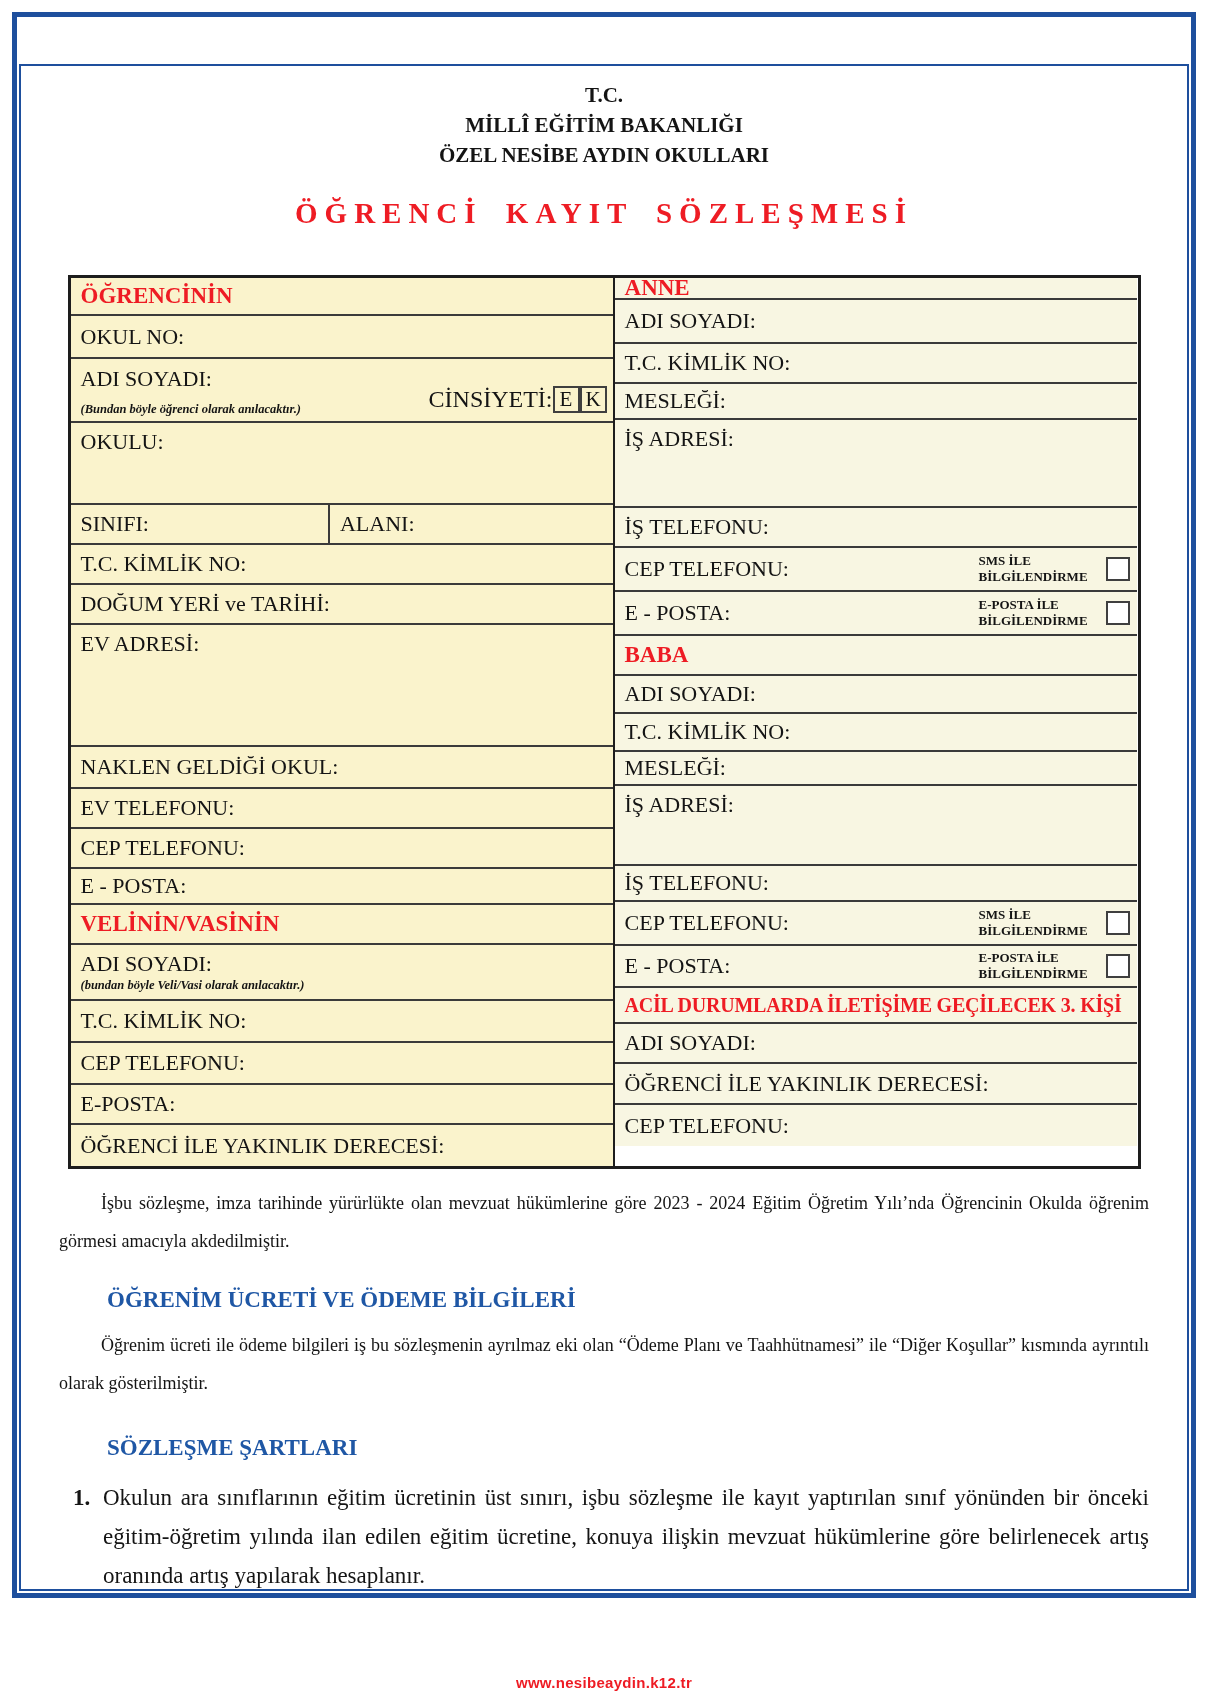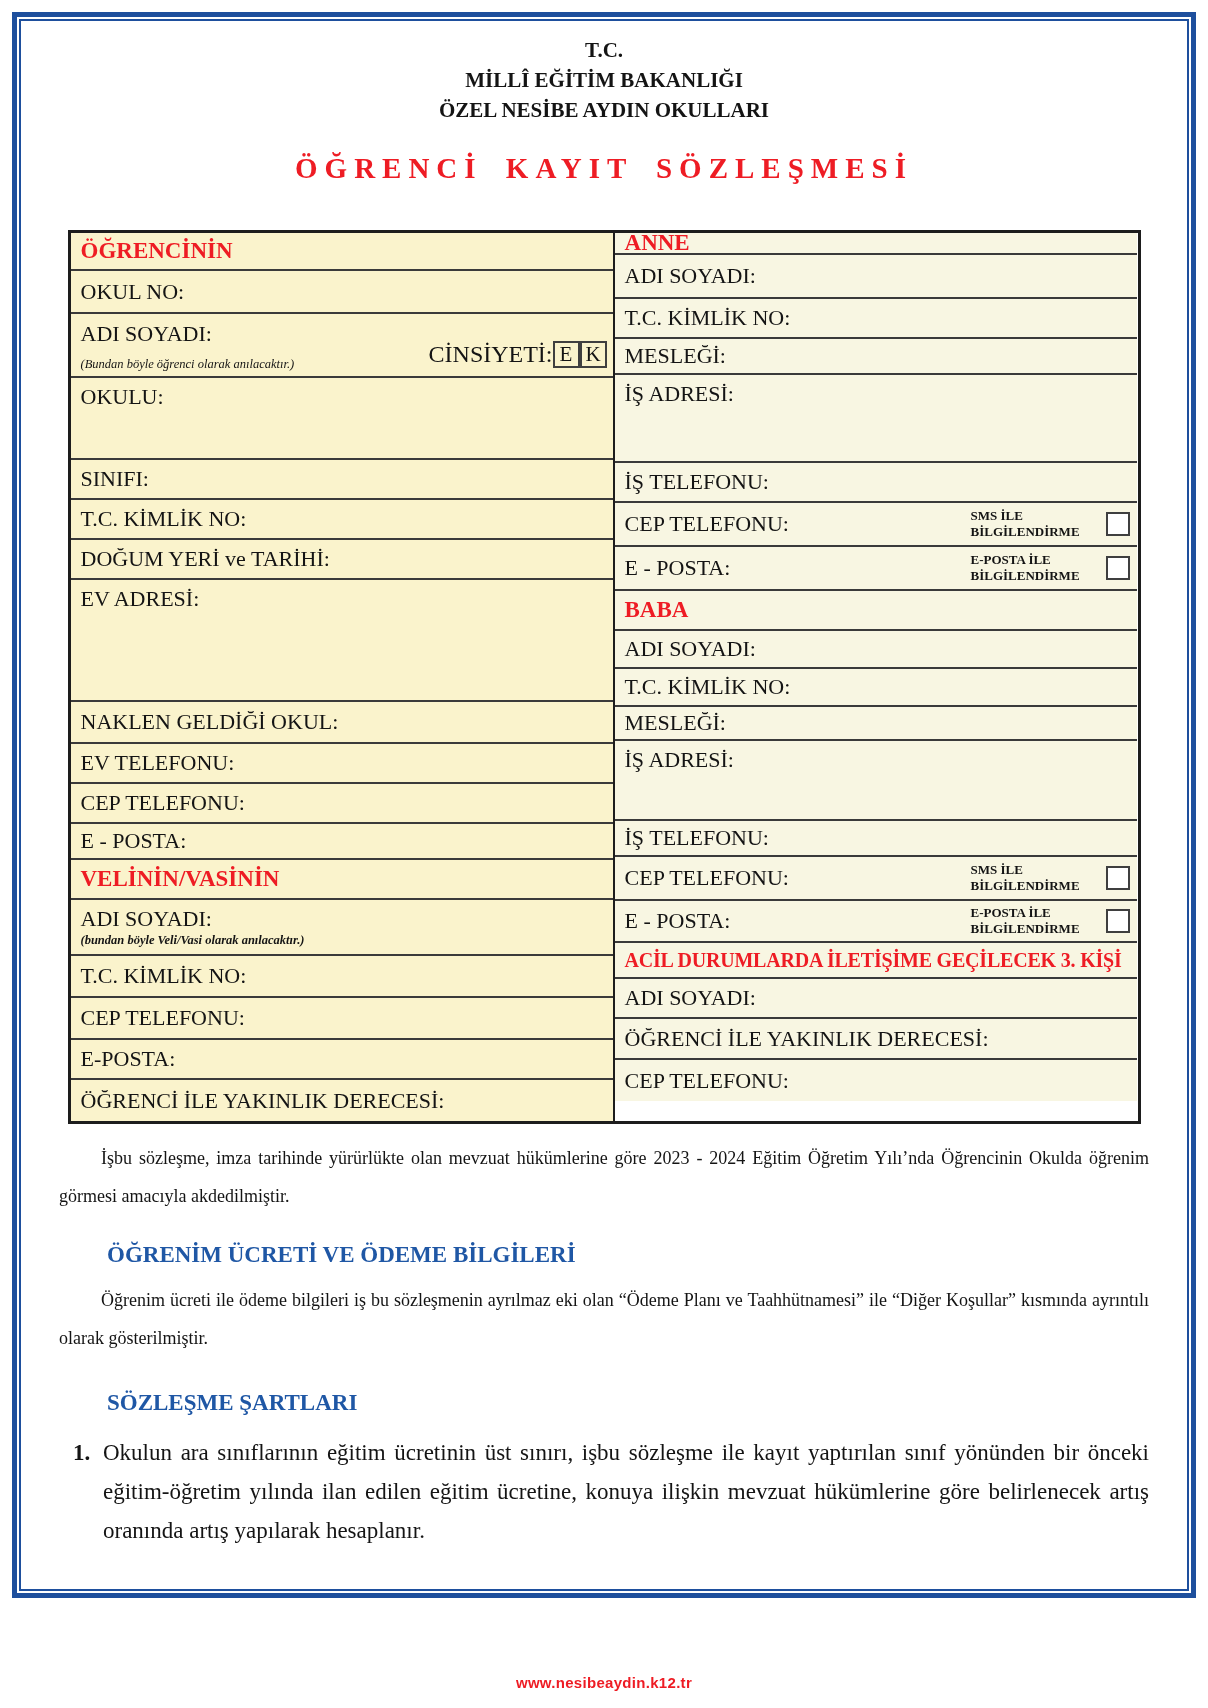--- a/index.html
+++ b/index.html
@@ -19,20 +19,21 @@
     font-family:"Liberation Serif", serif;color:var(--ink);
   }
   
   .frame{
     position:absolute;left:12px;top:12px;width:1184px;height:1586px;
     border:5px solid var(--frame);
   }
   .frame-inner{
     position:absolute;inset:2px;border:2px solid var(--frame);
     padding:10px 18px 4px 18px;
+    margin-top:45px;
   }
   
   .hdr{ text-align:center; margin-top:4px;}
   .hdr div{font-size:21px;font-weight:bold;line-height:30px;}
   .doc-title{
     text-align:center;margin-top:27px;
     font-size:29px;font-weight:bold;color:var(--red);
     letter-spacing:7px;word-spacing:9px;
   }
   
@@ -49,38 +50,38 @@
   .row{
     display:flex;align-items:center;
     border-bottom:2px solid var(--line);
     padding-left:10px;position:relative;
   }
   .col .row:last-child{border-bottom:none;}
   .lbl{font-size:22px;}
   .sect-lbl{font-size:23px;font-weight:bold;color:var(--red);}
   .tall{align-items:flex-start;padding-top:6px;}
   .stack{display:flex;flex-direction:column;justify-content:space-between;height:100%;padding:7px 0 4px 0;flex:1;}
-  .stack .note{font-size:12.5px;font-style:italic;font-weight:normal;}
+  .stack .note{font-size:12.5px;font-style:italic;font-weight:bold;}
   .stack2{display:flex;flex-direction:column;justify-content:center;height:100%;gap:1px;flex:1;}
   .stack2 .note{font-size:12.5px;font-style:italic;font-weight:bold;}
   
   .gender{display:flex;align-items:center;align-self:flex-end;margin:0 6px 8px 0;}
   .gender-lbl{font-size:24px;}
   .gbox{
     width:27px;height:27px;border:2px solid #3f3f3f;
     display:flex;align-items:center;justify-content:center;
     font-size:21px;line-height:1;
   }
   
   .split{padding-left:0;}
   .sub{height:100%;display:flex;align-items:center;padding-left:10px;}
   .sub-a{width:47.5%;}
   .sub-b{width:52.5%;border-left:2px solid var(--line);}
   
-  .notify{margin-left:auto;display:flex;align-items:center;gap:8px;padding-right:7px;}
+  .notify{margin-left:auto;display:flex;align-items:center;padding-right:7px;}
   .nlbl{width:128px;font-size:13px;font-weight:bold;line-height:1.2;}
   .cb{width:24px;height:24px;border:2px solid #3f3f3f;background:#ffffff;flex:none;}
   .acil-lbl{font-size:20px;font-weight:bold;color:var(--red);letter-spacing:-0.2px;}
   
   .text-block{padding:0 20px;}
   .para{font-size:18px;line-height:38px;text-align:justify;text-indent:42px;margin:15px 0 0 0;}
   .h-blue{font-size:23px;font-weight:bold;color:var(--blue);margin:27px 0 0 48px;}
   .list-item{display:flex;margin:17px 0 0 14px;font-size:23px;line-height:39px;}
   .list-item .num{font-weight:bold;width:30px;flex:none;}
   .list-item .itxt{flex:1;text-align:justify;}
@@ -124,20 +125,23 @@
             <span class="gbox">E</span>
             <span class="gbox">K</span>
           </div>
         </div>
         <div class="row tall" style="height:82px">
           <span class="lbl">OKULU:</span>
         </div>
         <div class="row split" style="height:40px">
           <div class="sub sub-a">
             <span class="lbl">SINIFI:</span>
+          </div>
+          <div class="sub sub-b">
+            <span class="lbl">ALANI:</span>
           </div>
         </div>
         <div class="row" style="height:40px">
           <span class="lbl">T.C. KİMLİK NO:</span>
         </div>
         <div class="row" style="height:40px">
           <span class="lbl">DOĞUM YERİ ve TARİHİ:</span>
         </div>
         <div class="row tall" style="height:122px">
           <span class="lbl">EV ADRESİ:</span>

